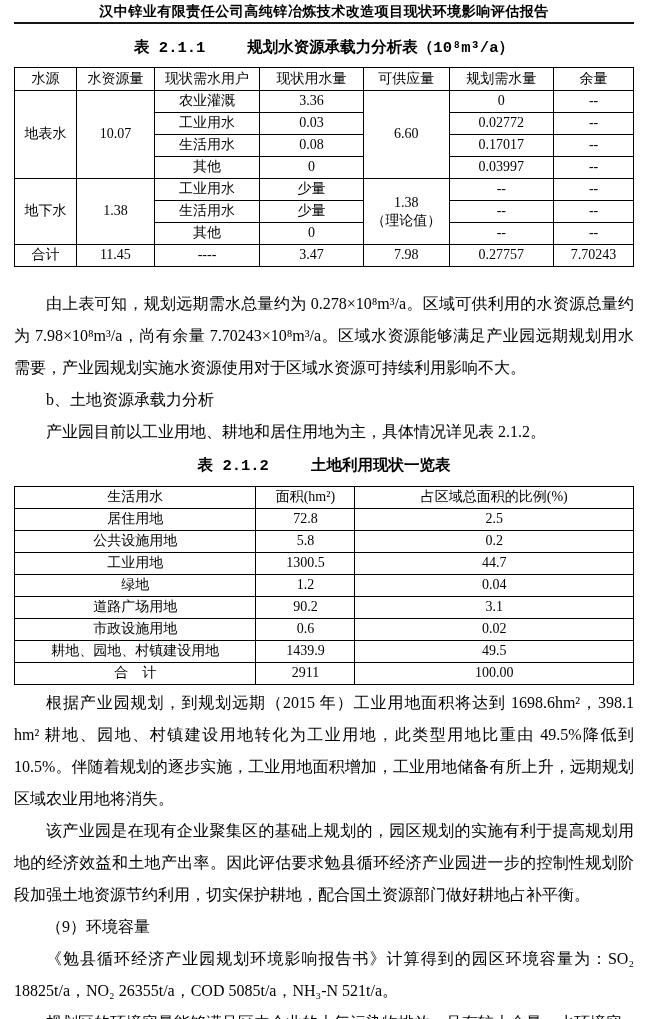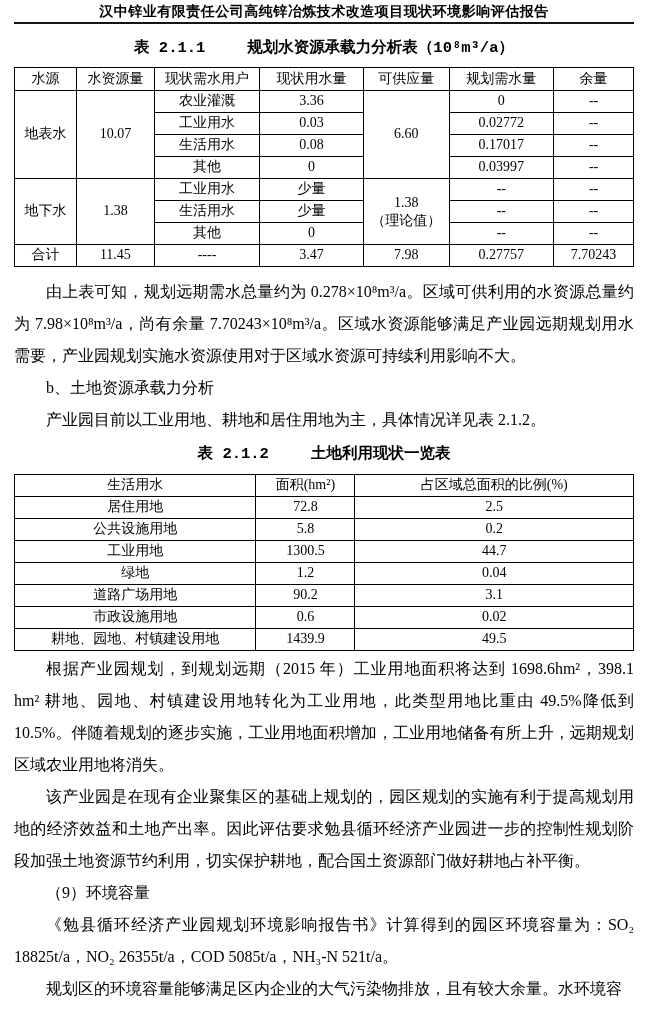--- a/index.html
+++ b/index.html
@@ -37,21 +37,21 @@
     padding: 0 2px; height: 22px; line-height: 1.2;
     overflow: hidden;
   }
   .t1 thead th { height: 23px; }
   .two-line div { line-height: 1.25; }
 
   .para {
     font-size: 16px; line-height: 32px; text-align: justify;
     margin: 0; text-indent: 32px;
   }
-  .after-table { margin-top: 9px; }
+  .after-table { margin-top: 21px; }
   .after-table2 { margin-top: 2px; }
 </style>
 </head>
 <body>
 
 <div class="page">
 
   <div class="doc-header">汉中锌业有限责任公司高纯锌冶炼技术改造项目现状环境影响评估报告</div>
   <hr class="header-rule">
 
@@ -194,20 +194,25 @@
       <tr>
         <td>市政设施用地</td>
         <td>0.6</td>
         <td>0.02</td>
       </tr>
       <tr>
         <td>耕地、园地、村镇建设用地</td>
         <td>1439.9</td>
         <td>49.5</td>
       </tr>
+      <tr>
+        <td>合　计</td>
+        <td>2911</td>
+        <td>100.00</td>
+      </tr>
     </tbody>
   </table>
 
   <p class="para after-table2">根据产业园规划，到规划远期（2015 年）工业用地面积将达到 1698.6hm²，398.1 hm² 耕地、园地、村镇建设用地转化为工业用地，此类型用地比重由 49.5%降低到 10.5%。伴随着规划的逐步实施，工业用地面积增加，工业用地储备有所上升，远期规划区域农业用地将消失。</p>
   <p class="para">该产业园是在现有企业聚集区的基础上规划的，园区规划的实施有利于提高规划用地的经济效益和土地产出率。因此评估要求勉县循环经济产业园进一步的控制性规划阶段加强土地资源节约利用，切实保护耕地，配合国土资源部门做好耕地占补平衡。</p>
   <p class="para">（9）环境容量</p>
   <p class="para">《勉县循环经济产业园规划环境影响报告书》计算得到的园区环境容量为：SO₂ 18825t/a，NO₂ 26355t/a，COD 5085t/a，NH₃-N 521t/a。</p>
   <p class="para">规划区的环境容量能够满足区内企业的大气污染物排放，且有较大余量。水环境容</p>
 
 </div>

